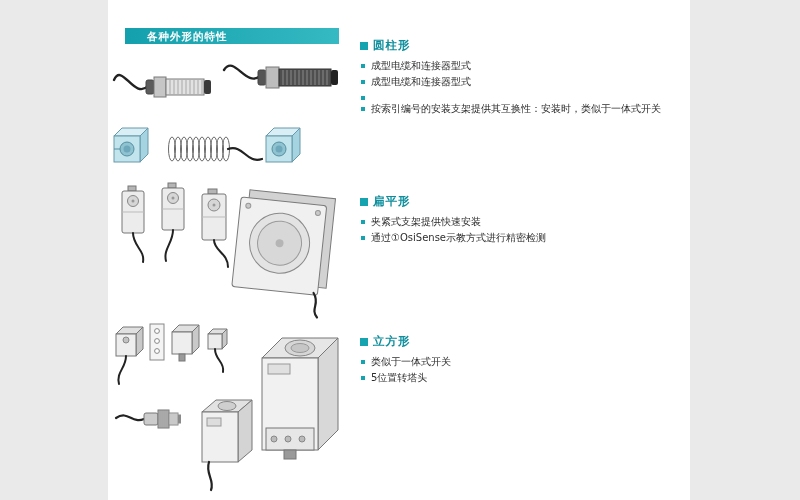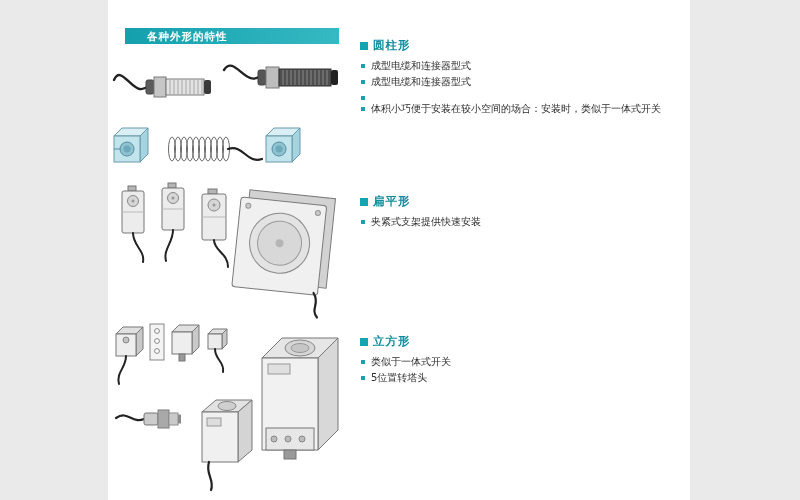--- a/index.html
+++ b/index.html
@@ -210,35 +210,39 @@
         </li>
       <li>
           <span class="b"></span>
           <span>成型电缆和连接器型式</span>
         </li>
       <li>
           <span class="b"></span>
         </li>
       <li>
           <span class="b"></span>
-          <span>体积小巧便于安装在较小空间的场合：安装时，类似于一体式开关</span>
+          <span>按索引编号的安装支架提供其互换性：安装时，类似于一体式开关</span>
         </li>
     </ul>
   </section>
 
   <section class="feature-section" style="top:182px">
     <div class="sec-title">
       <span class="sq"></span>
       <span class="t">扁平形</span>
     </div>
     <ul>
       <li>
           <span class="b"></span>
           <span>夹紧式支架提供快速安装</span>
         </li>
+      <li>
+          <span class="b"></span>
+          <span>通过①OsiSense示教方式进行精密检测</span>
+        </li>
     </ul>
   </section>
 
   <section class="feature-section" style="top:322px">
     <div class="sec-title">
       <span class="sq"></span>
       <span class="t">立方形</span>
     </div>
     <ul>
       <li>

